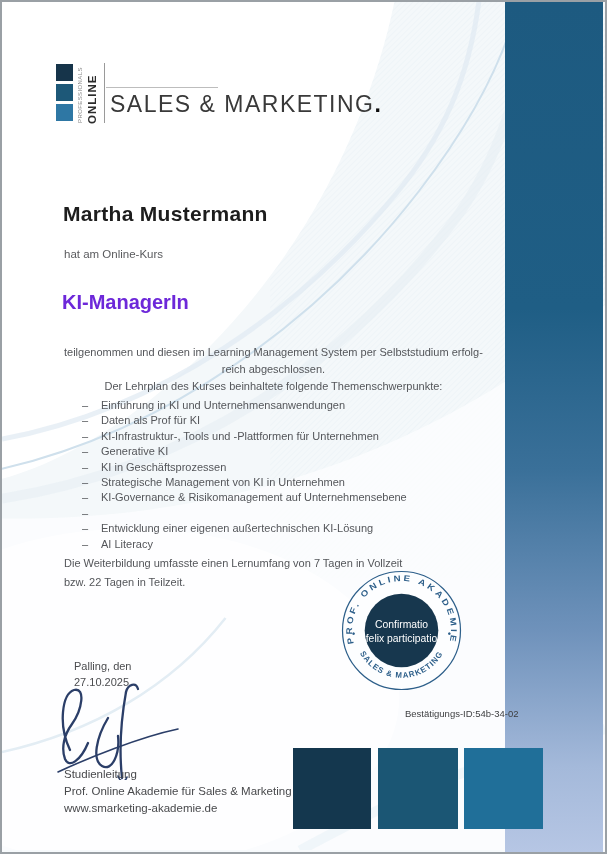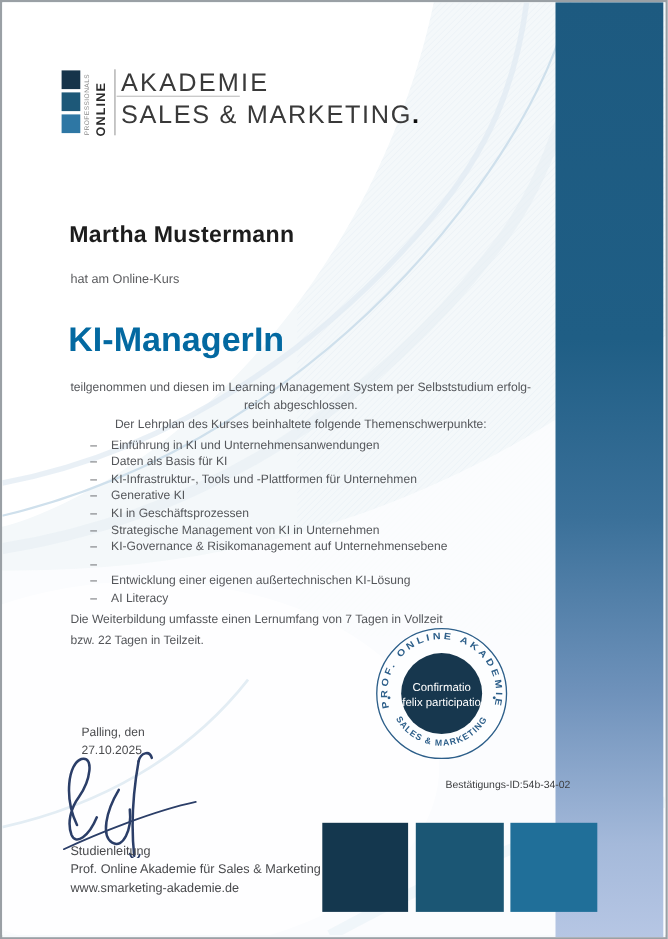--- a/index.html
+++ b/index.html
@@ -24,21 +24,21 @@
   .v-small { left:75px; top:63px; height:58px; font-size:6px; color:#8a8a8a; letter-spacing:0.4px; }
   .v-big   { left:84px; top:62px; height:60px; font-size:11.5px; font-weight:700; color:#2b2b2b; letter-spacing:1px; }
   .logo-vline { left:102px; top:61px; width:1px; height:60px; background:#9a9a9a; z-index:3; }
   .logo-hline { left:104px; top:85px; width:112px; height:1px; background:#bdbdbd; z-index:3; }
   .logo-line1 { left:108px; top:60px; font-size:23px; letter-spacing:2px; color:#393939; z-index:3; }
   .logo-line2 { left:108px; top:89px; font-size:23px; letter-spacing:1.5px; color:#393939; z-index:3; }
   .logo-period { font-weight:700; color:#0d0d0d; }
   
   .recipient-name { left:61px; top:200px; font-size:21px; font-weight:700; color:#1d1d1d; letter-spacing:0.3px; z-index:3; }
   .intro { left:62px; top:246px; font-size:11.5px; color:#5a5b5e; z-index:3; }
-  .course-title { left:60px; top:289px; font-size:31px; font-weight:700; color:#0369a1; z-index:3; }
+  .course-title { left:60px; top:289px; font-size:20px; font-weight:700; color:#6d28d9; z-index:3; }
   .paragraph { left:62px; top:342px; font-size:11px; line-height:17.2px; color:#54565a; z-index:3;text-align:center; }
   .topics { left:80px; top:396px; font-size:11px; color:#54565a; z-index:3; }
   .topic { display:flex; line-height:15.4px; }
   .topic .dash { width:19px; flex:0 0 19px; }
   .duration { left:62px; top:552px; font-size:11px; line-height:19px; color:#54565a; z-index:3; }
   .issue { left:72px; top:656px; font-size:11px; line-height:16px; color:#4b4c4f; z-index:3; }
   .conf-id { left:358px; top:706px; font-size:9.5px; color:#3d3e40; z-index:3;margin-left:45px; }
   .footer-block { left:62px; top:764px; font-size:11.5px; line-height:17px; color:#48494c; z-index:3; }
   
   .seal { left:339px; top:568px; width:121px; height:121px; z-index:3; }
@@ -78,41 +78,40 @@
 
   <div class="abs logo-squares">
     <div class="lsq lsq1"></div>
     <div class="lsq lsq2"></div>
     <div class="lsq lsq3"></div>
   </div>
   <div class="abs vword v-small">PROFESSIONALS</div>
   <div class="abs vword v-big">ONLINE</div>
   <div class="abs logo-vline"></div>
   <div class="abs logo-hline"></div>
-  <div class="abs logo-line1">AKADEMIE</div>
   <div class="abs recipient-name">Martha Mustermann</div>
 
   <div class="abs logo-line2"><span>SALES &amp; MARKETING</span><span class="logo-period">.</span></div>
   <div class="abs intro">hat am Online-Kurs</div>
   <div class="abs course-title">KI-ManagerIn</div>
 
   <div class="abs paragraph">
     <div>teilgenommen und diesen im Learning Management System per Selbststudium erfolg-</div>
     <div>reich abgeschlossen.</div>
     <div>Der Lehrplan des Kurses beinhaltete folgende Themenschwerpunkte:</div>
   </div>
 
   <div class="abs topics">
     <div class="topic">
         <span class="dash">–</span>
         <span>Einführung in KI und Unternehmensanwendungen</span>
       </div>
     <div class="topic">
         <span class="dash">–</span>
-        <span>Daten als Basis für KI</span>
+        <span>Daten als Prof für KI</span>
       </div>
     <div class="topic">
         <span class="dash">–</span>
         <span>KI-Infrastruktur-, Tools und -Plattformen für Unternehmen</span>
       </div>
     <div class="topic">
         <span class="dash">–</span>
         <span>Generative KI</span>
       </div>
     <div class="topic">

